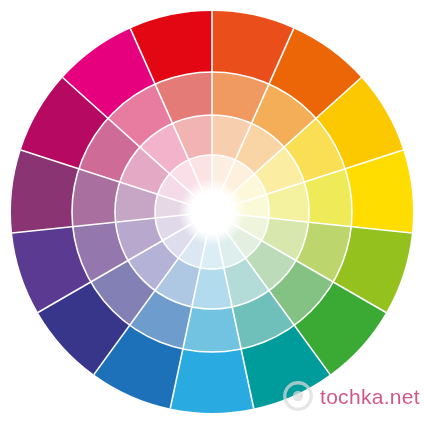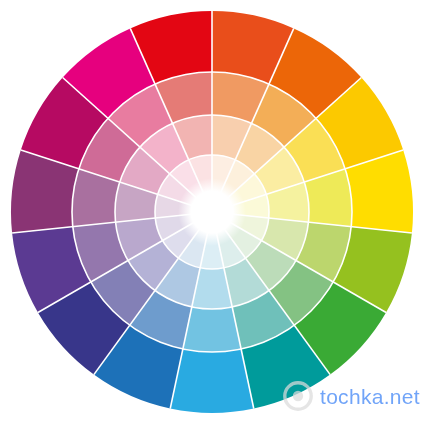--- a/index.html
+++ b/index.html
@@ -40,21 +40,21 @@
   }
   .watermark-mark {
     width: 30px;
     height: 30px;
     flex: 0 0 auto;
   }
   .watermark-text {
     font-family: "Liberation Sans", sans-serif;
     font-size: 21px;
     letter-spacing: 0.3px;
-    color: #3b82f6;
+    color: #be185d;
     white-space: nowrap;
     line-height: 1;
   }
 </style>
 </head>
 <body>
 
 <div id="wheel-stage">
   <svg id="wheel-svg" viewBox="0 0 424 424" aria-label="Color wheel">
     <defs>

